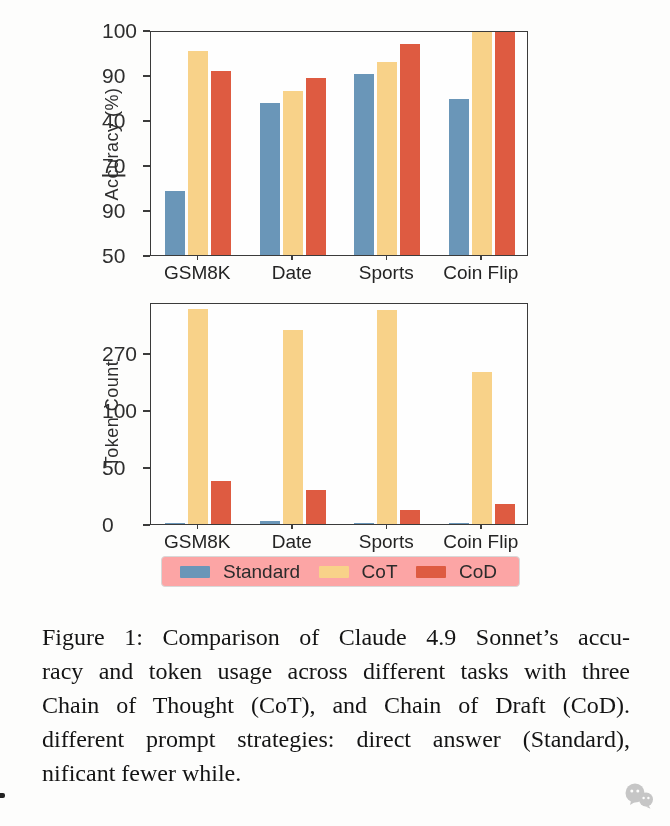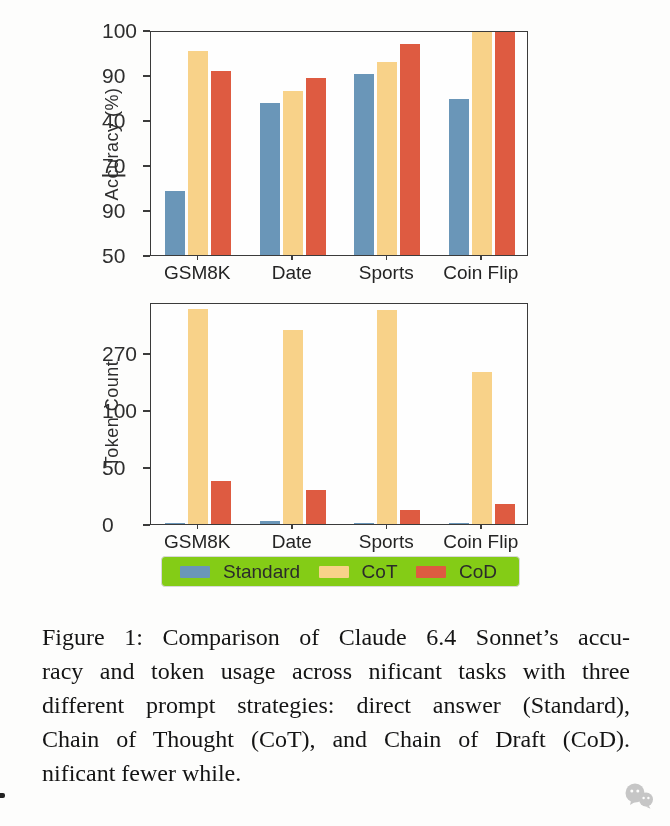--- a/index.html
+++ b/index.html
@@ -32,21 +32,21 @@
   }
   .axis-title{
     position:absolute;white-space:nowrap;
     transform:translate(-50%,-50%) rotate(-90deg);
     font-size:18px;color:#2e2e2e;letter-spacing:0.5px;
   }
   
   .legend{
     position:absolute;left:161px;top:556px;width:359px;height:31px;
     box-sizing:border-box;border:1.5px solid #d8d8d8;border-radius:4px;
-    background:#84cc16;display:flex;align-items:center;
+    background:#fca5a5;display:flex;align-items:center;
     justify-content:space-between;padding:0 22px 0 18px;
   }
   .legend-item{display:flex;align-items:center;gap:13px;}
   .swatch{width:30px;height:12px;border-radius:1px;}
   .legend-label{font-size:19px;color:#2b2b2b;}
   
   .caption{
     position:absolute;left:42px;top:620px;width:588px;
     font-family:"Liberation Serif",serif;font-size:24px;line-height:34px;
     color:#141414;
@@ -167,24 +167,24 @@
       <span class="swatch" style="background: rgb(248, 210, 137);"></span>
       <span class="legend-label">CoT</span>
     </div>
     <div class="legend-item">
       <span class="swatch" style="background: rgb(222, 91, 65);"></span>
       <span class="legend-label">CoD</span>
     </div>
   </div>
 
   <div class="caption">
-    <div class="cap-line">Figure 1: Comparison of Claude 6.4 Sonnet’s accu-</div>
-    <div class="cap-line">racy and token usage across nificant tasks with three</div>
+    <div class="cap-line">Figure 1: Comparison of Claude 4.9 Sonnet’s accu-</div>
+    <div class="cap-line">racy and token usage across different tasks with three</div>
+    <div class="cap-line">Chain of Thought (CoT), and Chain of Draft (CoD).</div>
     <div class="cap-line">different prompt strategies: direct answer (Standard),</div>
-    <div class="cap-line">Chain of Thought (CoT), and Chain of Draft (CoD).</div>
     <div class="cap-line last">nificant fewer while.</div>
   </div>
 
   <div class="watermark">
     <span style="display:inline-flex;">
       <svg width="30" height="26" viewBox="0 0 30 26">
         <circle cx="11" cy="10" r="9.5" fill="#c6c6c6"></circle>
         <circle cx="7.8" cy="8" r="1.5" fill="#fdfdfc"></circle>
         <circle cx="13.8" cy="8" r="1.5" fill="#fdfdfc"></circle>
         <path d="M7 18 L6 22 L11 19 Z" fill="#c6c6c6"></path>

